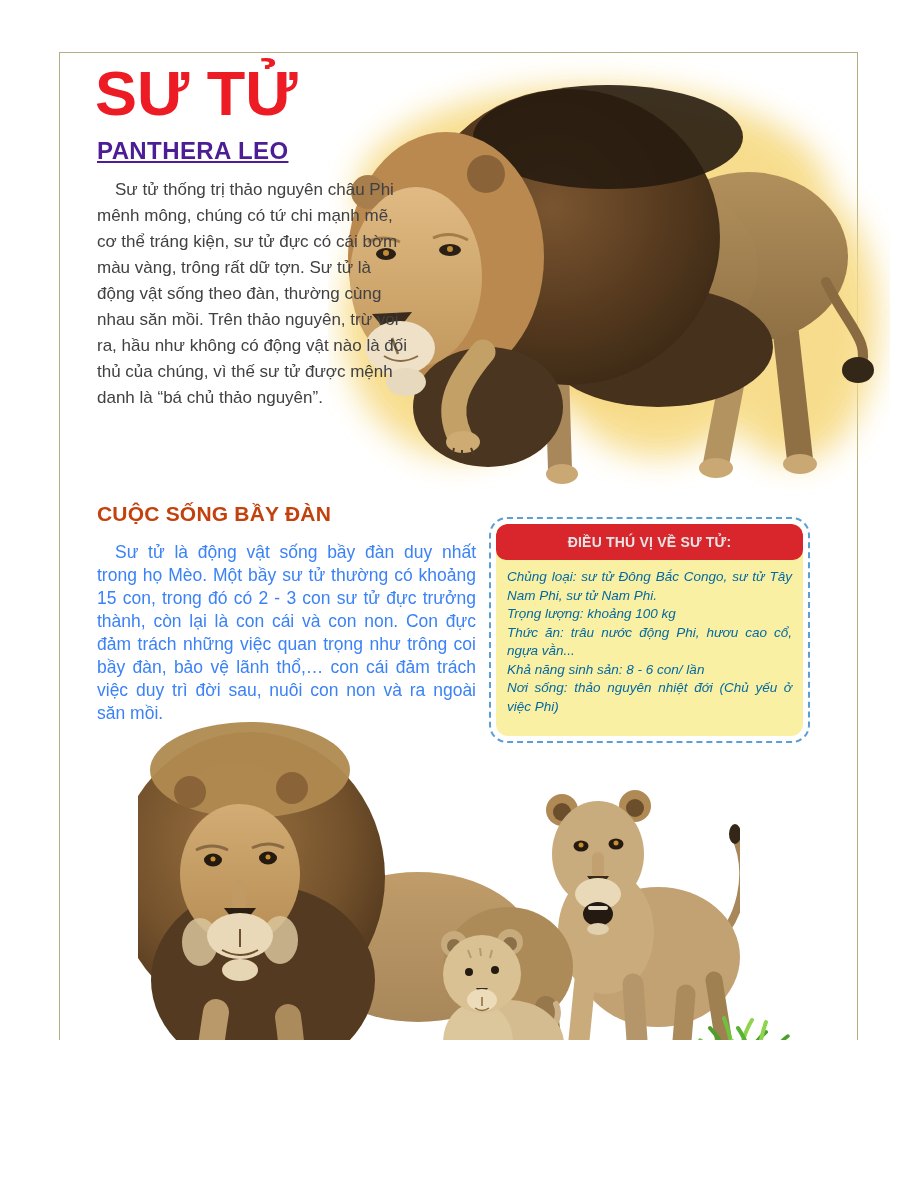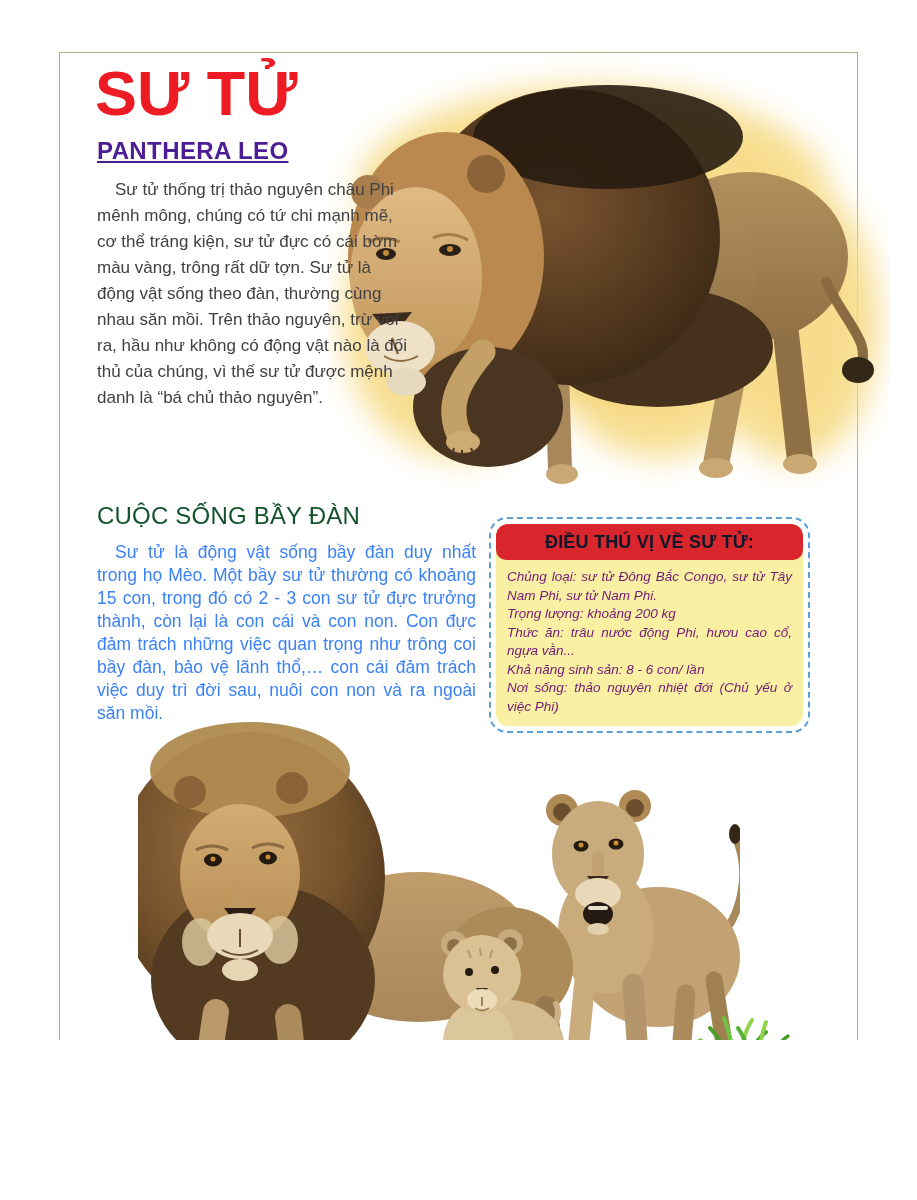--- a/index.html
+++ b/index.html
@@ -17,40 +17,40 @@
     line-height:1;letter-spacing:0px;white-space:nowrap;
   }
   .species{
     left:97px;top:137px;font-size:24px;font-weight:bold;color:#4c1d95;letter-spacing:.4px;text-decoration:underline;
   }
   .intro{
     left:97px;top:177px;width:316px;font-size:17px;line-height:26px;
     color:#414042;text-indent:18px;margin:0;
   }
   .section-heading{
-    left:97px;top:502px;font-size:24px;font-weight:normal;color:#14532d;letter-spacing:.2px;
+    left:97px;top:502px;font-size:21px;font-weight:bold;color:#c2410c;letter-spacing:.2px;
   }
   .body2{
     left:97px;top:541px;width:379px;font-size:17.5px;line-height:23px;
     text-align:justify;text-indent:18px;color:#3b82f6;margin:0;
   }
   .factbox{
     left:489px;top:517px;width:321px;box-sizing:border-box;
     border:2px dashed #5b9fd6;border-radius:18px;padding:5px;background:#ffffff;
   }
   .factbox-inner{
     background:#faf0a4;border-radius:12px;overflow:hidden;min-height:196px;
   }
   .factbox-header{
     background:#d9262c;border-radius:10px;height:36px;line-height:36px;
-    text-align:center;color:#0f172a;font-weight:bold;font-size:18px;letter-spacing:.2px;
+    text-align:center;color:#e5e5e5;font-weight:bold;font-size:14px;letter-spacing:.2px;
   }
   .factbox-body{
-    padding:8px 11px 10px 11px;font-style:italic;font-size:13.5px;line-height:18.5px;
-    color:#701a75;text-align:justify;
+    padding:8px 11px 20px 11px;font-style:italic;font-size:13.5px;line-height:18.5px;
+    color:#0369a1;text-align:justify;
   }
   .pagenum{
     left:36px;top:1125px;font-size:19px;color:#31475c;
   }
   svg{display:block;}
 </style>
 </head>
 <body>
 
 <div class="page">
@@ -135,21 +135,21 @@
   <p class="abs intro">Sư tử thống trị thảo nguyên châu Phi mênh mông, chúng có tứ chi mạnh mẽ, cơ thể tráng kiện, sư tử đực có cái bờm màu vàng, trông rất dữ tợn. Sư tử là động vật sống theo đàn, thường cùng nhau săn mồi. Trên thảo nguyên, trừ voi ra, hầu như không có động vật nào là đối thủ của chúng, vì thế sư tử được mệnh danh là “bá chủ thảo nguyên”.</p>
 
   <div class="abs section-heading">CUỘC SỐNG BẦY ĐÀN</div>
   <p class="abs body2">Sư tử là động vật sống bầy đàn duy nhất trong họ Mèo. Một bầy sư tử thường có khoảng 15 con, trong đó có 2 - 3 con sư tử đực trưởng thành, còn lại là con cái và con non. Con đực đảm trách những việc quan trọng như trông coi bầy đàn, bảo vệ lãnh thổ,… con cái đảm trách việc duy trì đời sau, nuôi con non và ra ngoài săn mồi.</p>
 
   <div class="abs factbox">
     <div class="factbox-inner">
       <div class="factbox-header">ĐIỀU THÚ VỊ VỀ SƯ TỬ:</div>
       <div class="factbox-body">
         <div>Chủng loại: sư tử Đông Bắc Congo, sư tử Tây Nam Phi, sư tử Nam Phi.</div>
-        <div>Trọng lượng: khoảng 200 kg</div>
+        <div>Trọng lượng: khoảng 100 kg</div>
         <div>Thức ăn: trâu nước động Phi, hươu cao cổ, ngựa vằn...</div>
         <div>Khả năng sinh sản: 8 - 6 con/ lần</div>
         <div>Nơi sống: thảo nguyên nhiệt đới (Chủ yếu ở việc Phi)</div>
       </div>
     </div>
   </div>
 
   <svg class="abs" style="left:138px;top:712px;" width="602" height="448" viewBox="0 0 602 448">
     <defs>
       <radialGradient id="b-mane" cx="45%" cy="38%" r="62%">

